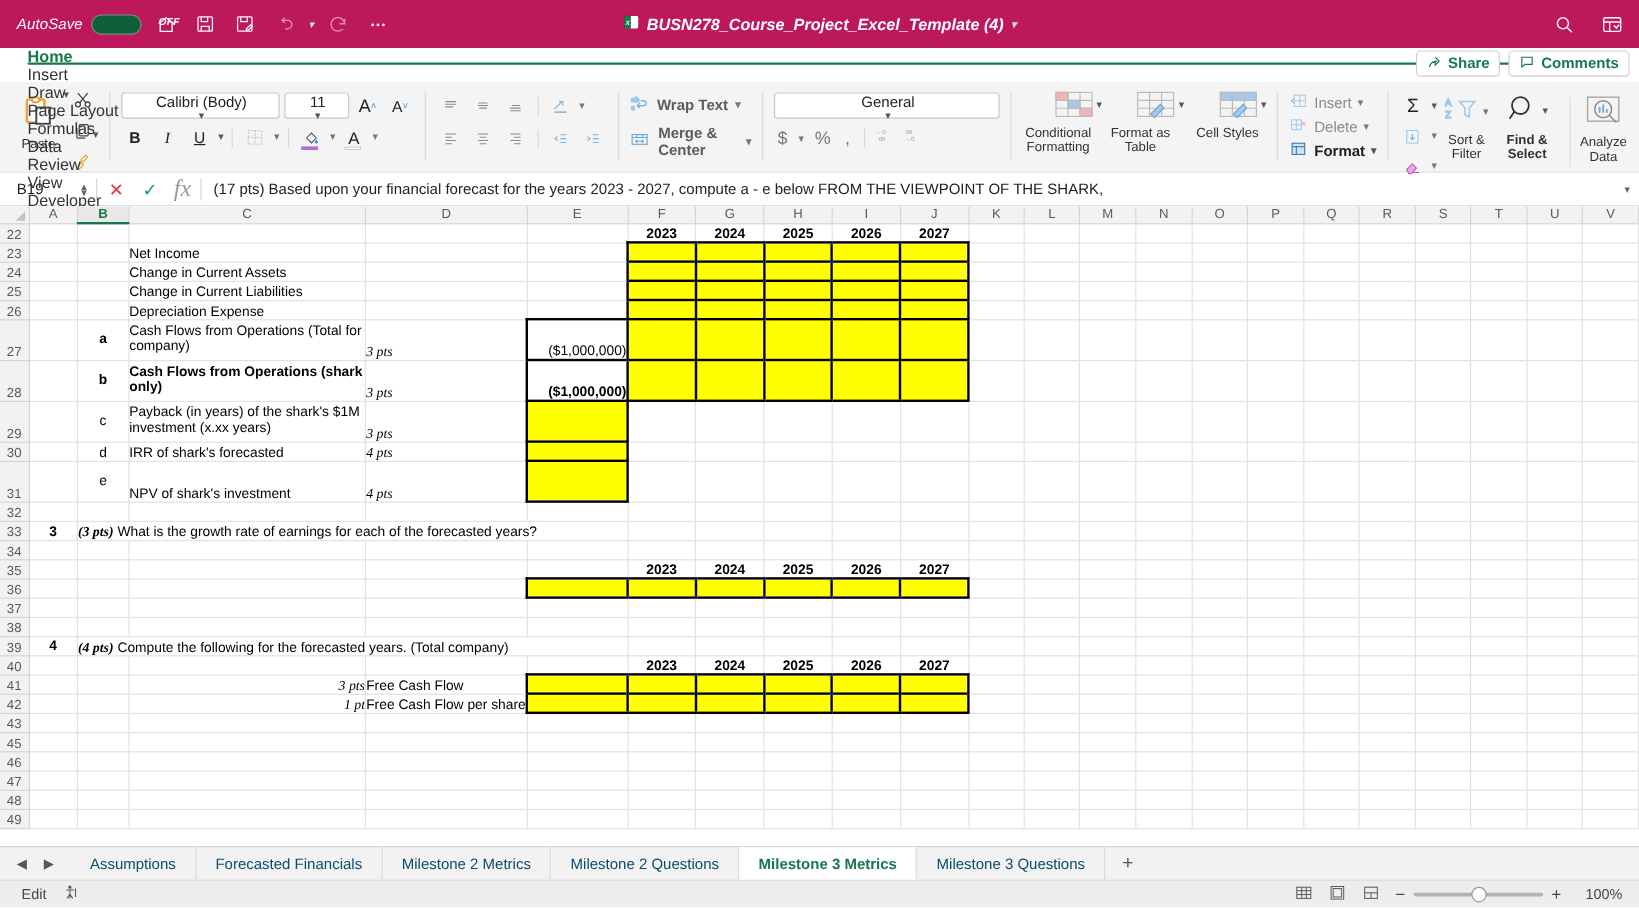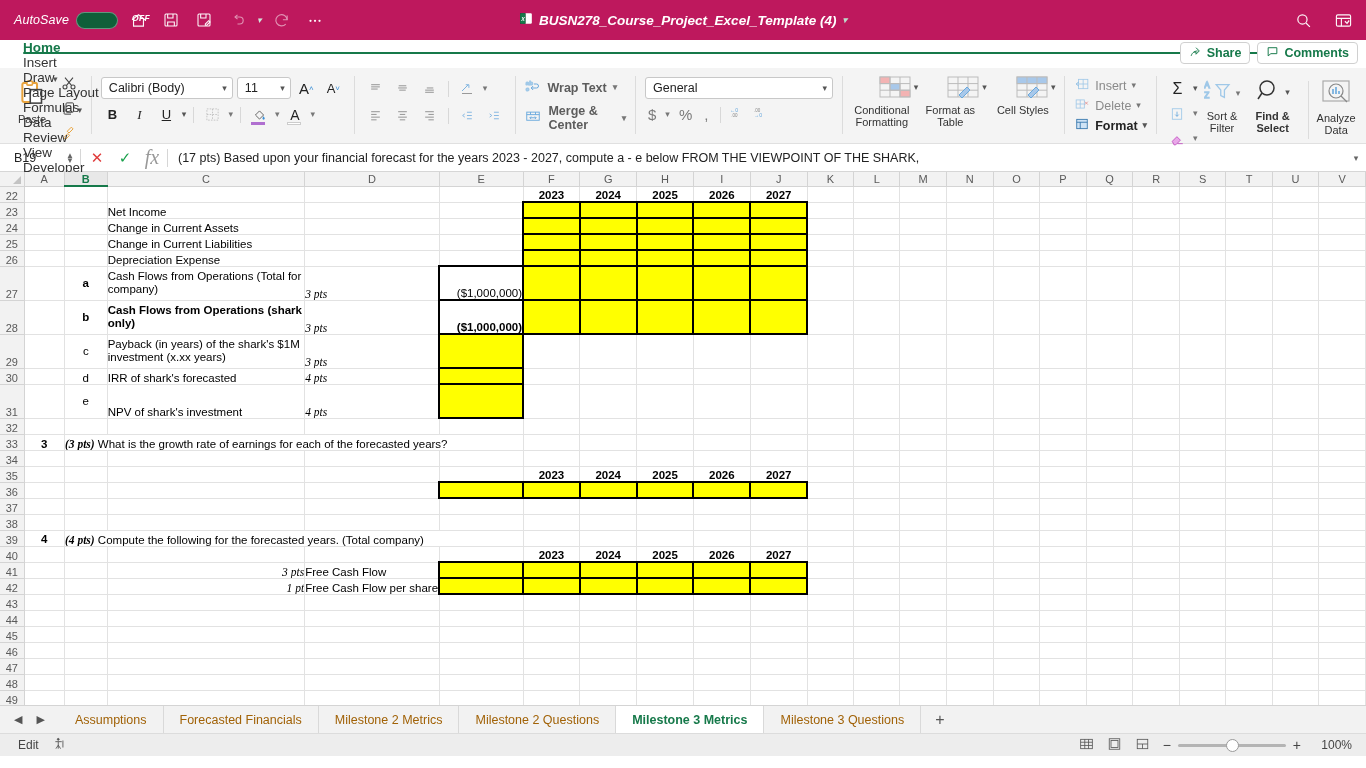--- a/index.html
+++ b/index.html
@@ -74,21 +74,21 @@
   .mini-row { display: flex; align-items: center; gap: 2px; }
 
   .caret { font-size: 9px; color: #555; line-height: 1; }
   .caret.lt { color: #777; }
 
   .font-group { display: flex; flex-direction: column; gap: 5px; padding-top: 6px; }
   .frow { display: flex; align-items: center; gap: 4px; }
   .combo {
     border: 1px solid #c8c8c8; background: #fff; border-radius: 3px;
     height: 22px; display: flex; align-items: center; justify-content: space-between;
-    padding: 0 5px 0 7px; font-size: 12.5px; color: #222;
+    padding: 0 5px 0 7px; font-size: 12.5px; color: #222; flex-direction: column;
   }
   .combo.font { width: 132px; }
   .combo.size { width: 54px; }
   .combo.numfmt { width: 188px; }
   .btn-ico {
     width: 23px; height: 21px; display: flex; align-items: center; justify-content: center;
     font-size: 13px; color: #222; border-radius: 3px;
   }
   .btn-ico.b { font-weight: bold; }
   .btn-ico.i { font-style: italic; font-family: "Liberation Serif", serif; }
@@ -174,21 +174,21 @@
   .bl { border-left: 2px solid #000 !important; }
   .br { border-right: 2px solid #000 !important; }
 
   
   .sheetbar {
     height: 28px; background: #f2f2f2; border-top: 1px solid #d4d4d4;
     display: flex; align-items: stretch; padding-left: 6px;
   }
   .navarrows { display: flex; align-items: center; gap: 14px; padding: 0 14px 0 8px; color: #555; font-size: 11px; }
   .stab {
-    display: flex; align-items: center; padding: 0 16px; font-size: 12.5px; color: #a16207;
+    display: flex; align-items: center; padding: 0 16px; font-size: 12.5px; color: #0c4a6e;
     border-right: 1px solid #d9d9d9; background: transparent;
   }
   .stab:first-of-type { border-left: 1px solid #d9d9d9; }
   .stab.active { background: #fff; color: #16794a; font-weight: bold; border-right: 1px solid #d9d9d9; }
   .addsheet { display: flex; align-items: center; padding: 0 14px; font-size: 16px; color: #555; }
 
   
   .statusbar {
     height: 23px; background: #ededed; display: flex; align-items: center;
     font-size: 12px; color: #444; border-top: 1px solid #dcdcdc;
@@ -1320,45 +1320,20 @@
     <td class="cell"></td>
           <td class="cell"></td>
     <td class="cell"></td>
           <td class="cell"></td>
     <td class="cell"></td>
           <td class="cell"></td>
     <td class="cell"></td>
           <td class="cell"></td>
   </tr>
   <tr style="height:16px">
-    <td class="rowhdr">44</td>
-    <td class="cell"></td>
-          <td class="cell"></td>
-    <td class="cell"></td>
-          <td class="cell"></td>
-    <td class="cell"></td>
-          <td class="cell"></td>
-    <td class="cell"></td>
-          <td class="cell"></td>
-    <td class="cell"></td>
-          <td class="cell"></td>
-    <td class="cell"></td>
-          <td class="cell"></td>
-    <td class="cell"></td>
-          <td class="cell"></td>
-    <td class="cell"></td>
-          <td class="cell"></td>
-    <td class="cell"></td>
-          <td class="cell"></td>
-    <td class="cell"></td>
-          <td class="cell"></td>
-    <td class="cell"></td>
-          <td class="cell"></td>
-  </tr>
-  <tr style="height:16px">
     <td class="rowhdr">45</td>
     <td class="cell"></td>
           <td class="cell"></td>
     <td class="cell"></td>
           <td class="cell"></td>
     <td class="cell"></td>
           <td class="cell"></td>
     <td class="cell"></td>
           <td class="cell"></td>
     <td class="cell"></td>

